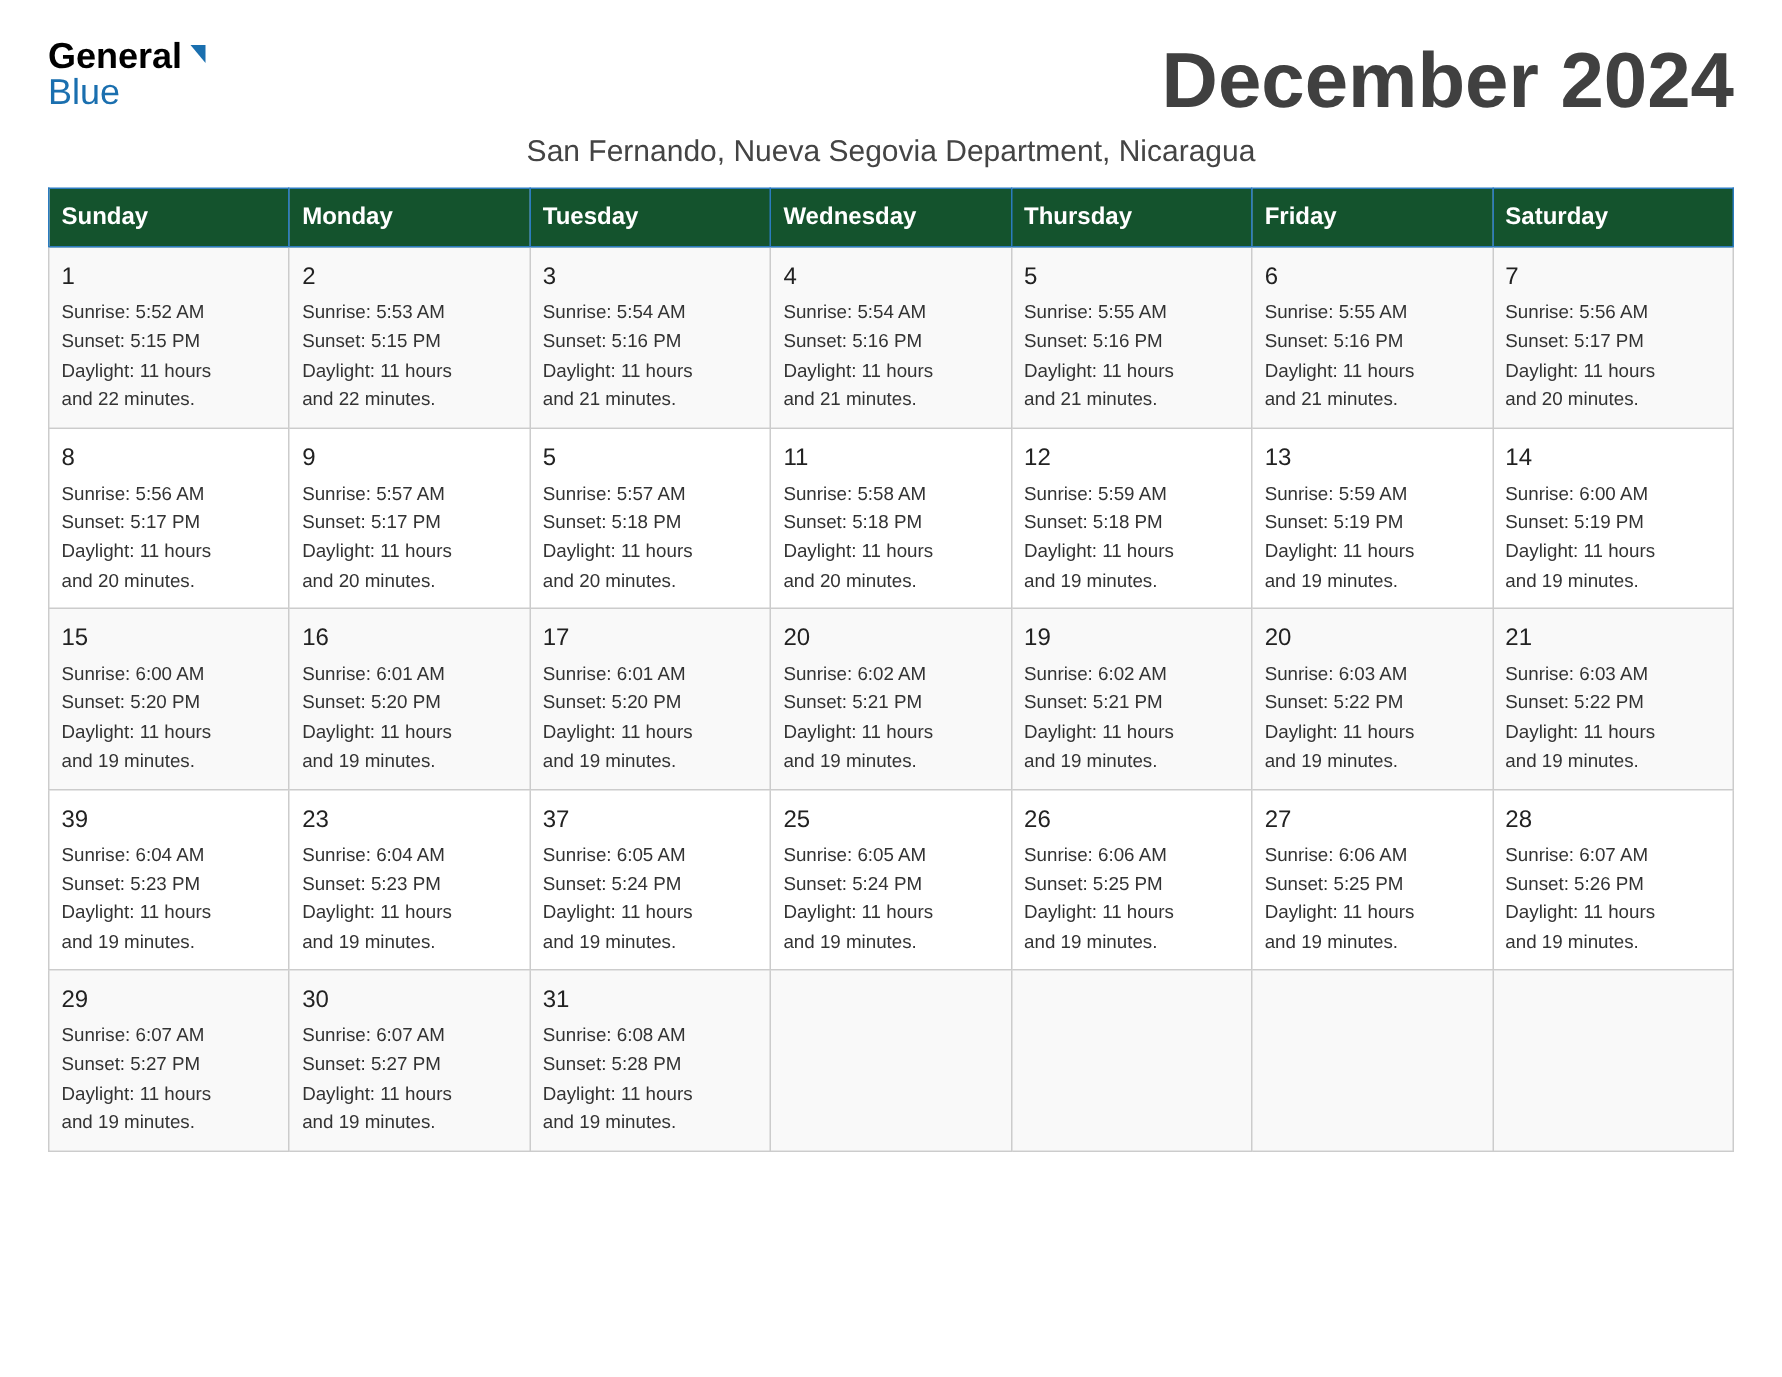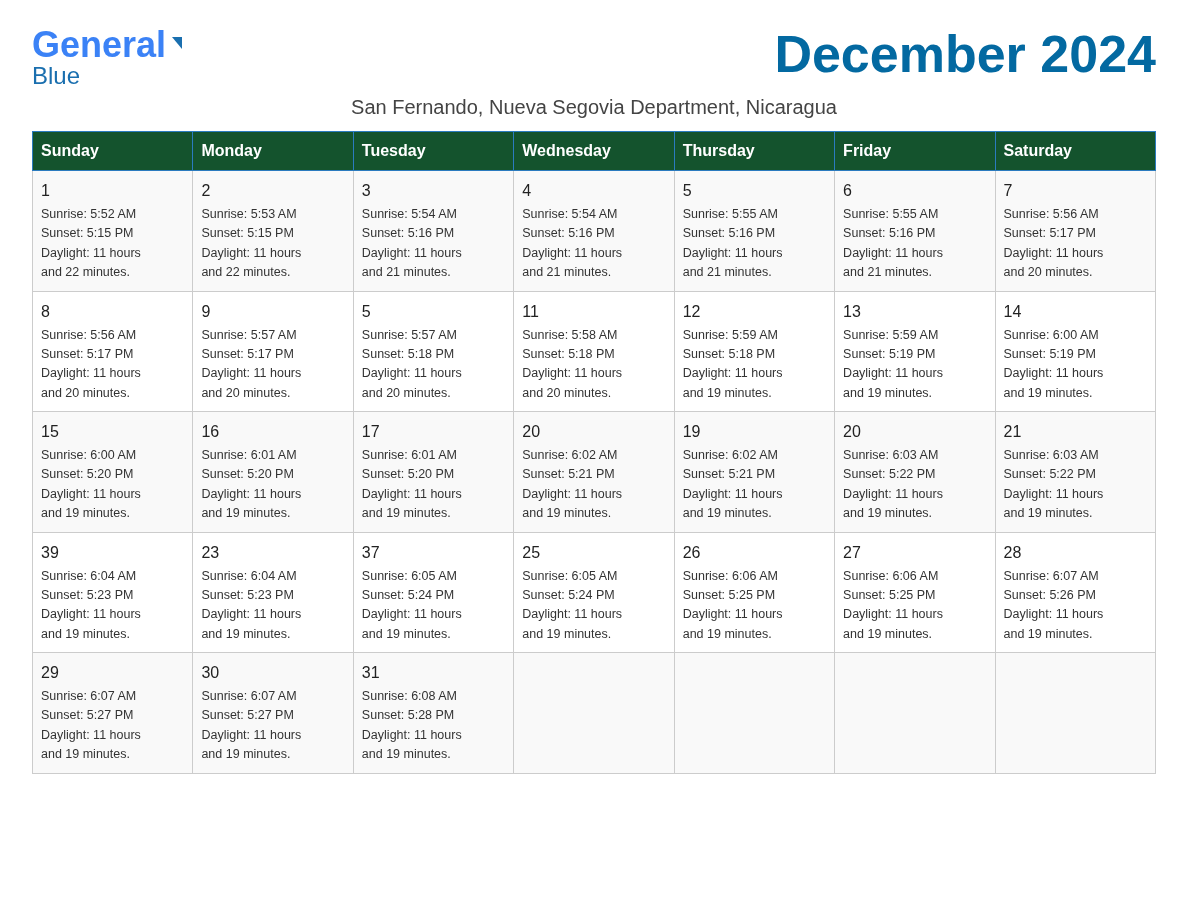--- a/index.html
+++ b/index.html
@@ -18,21 +18,21 @@
       margin-bottom: 6px;
     }
     .logo {
       display: flex;
       flex-direction: column;
       align-items: flex-start;
     }
     .month-title {
       font-size: 52px;
       font-weight: bold;
-      color: #0369a1;
+      color: #404040;
       text-align: right;
     }
     .subtitle {
       text-align: center;
       font-size: 20px;
       color: #444;
       margin-bottom: 12px;
       font-style: normal;
     }
     table {
@@ -74,23 +74,23 @@
       background-color: #f9f9f9;
     }
     tbody tr:nth-child(even) td {
       background-color: #fff;
     }
     .logo-row {
       display: flex;
       align-items: center;
     }
     .logo-general {
-      font-size: 36px;
+      font-size: 24px;
       font-weight: bold;
-      color: #3b82f6;
+      color: #000000;
     }
     .logo-triangle {
       display: inline-block;
       margin-left: 2px;
       margin-right: 0;
       vertical-align: middle;
     }
     .logo-blue-row {
       display: flex;
       align-items: center;

